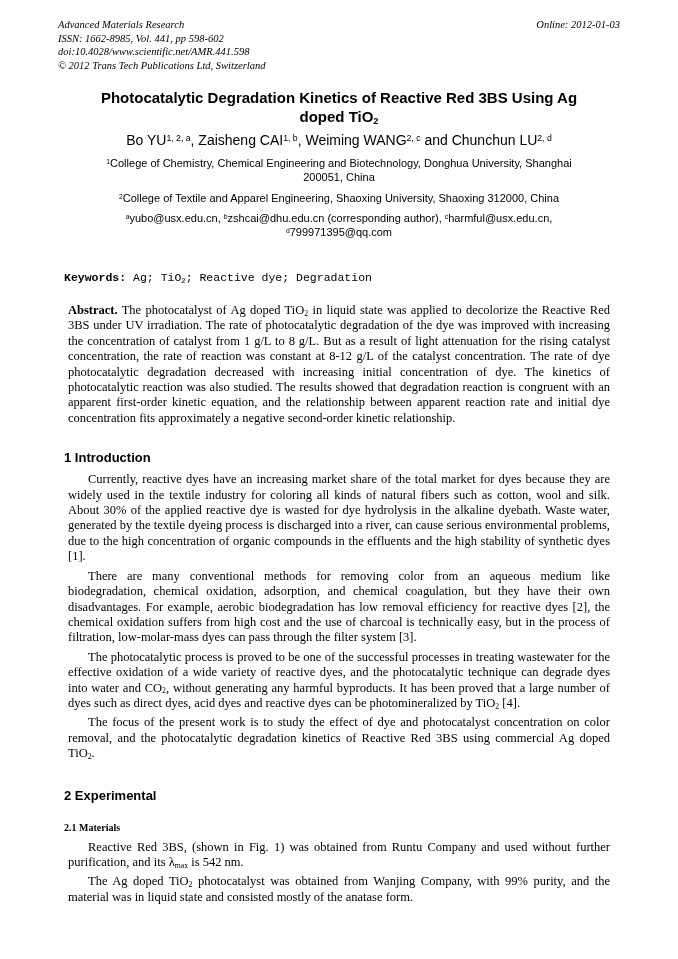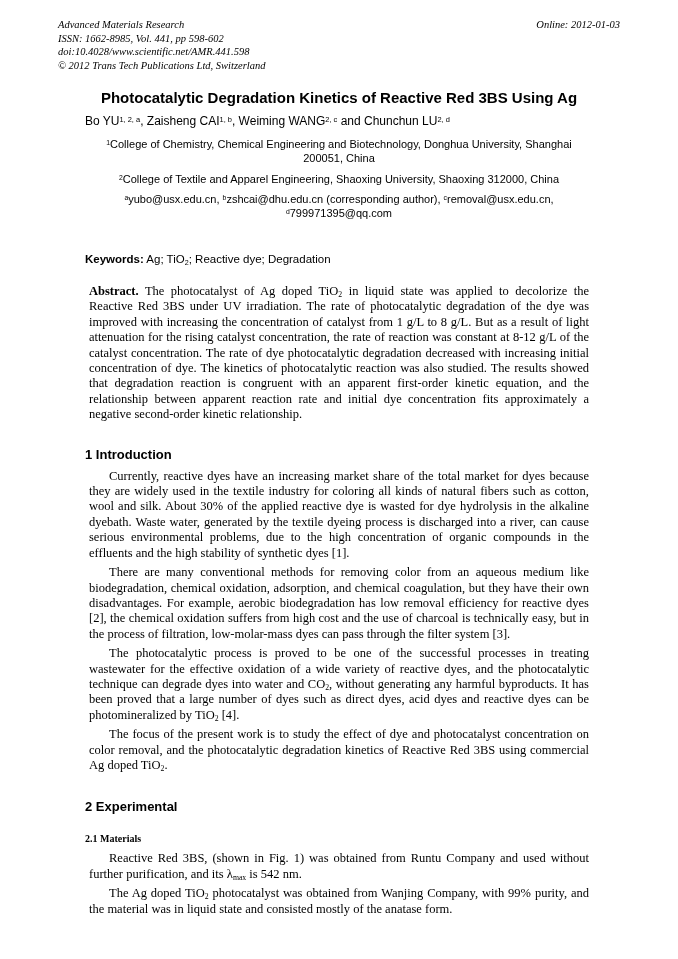--- a/index.html
+++ b/index.html
@@ -23,51 +23,51 @@
     display: flex;
     justify-content: space-between;
     align-items: flex-start;
     padding: 18px 58px 0 58px;
     font-family: "Liberation Serif", serif;
     font-style: italic;
     font-size: 10.5px;
     line-height: 13.5px;
   }
   .content {
-    padding: 0 85px;
+    padding: 0 64px;
   }
   .title {
     margin: 16px 0 0 0;
     text-align: center;
     font-family: "Liberation Sans", sans-serif;
     font-weight: bold;
     font-size: 15px;
     line-height: 19px;
   }
   .title-line { display: block; }
   .authors {
     margin-top: 5px;
-    text-align: left;
+    text-align: center;
     font-family: "Liberation Sans", sans-serif;
-    font-size: 12px;
+    font-size: 14px;
     line-height: 18px;
   }
   .affil {
     margin: 7px auto 0 auto;
     text-align: center;
     font-family: "Liberation Sans", sans-serif;
     font-size: 11px;
     line-height: 14px;
   }
   .affil1 { max-width: 500px; }
   .affil2 { max-width: 540px; }
   .emails { margin-top: 6px; max-width: 470px; }
   .keywords {
     margin-top: 32px;
-    font-family: Liberation Sans, sans-serif;
+    font-family: Liberation Mono, monospace;
     font-size: 11.5px;
     line-height: 14px;
     text-align: left;
   }
   .para {
     margin: 4px;
     text-align: justify;
     font-size: 12.5px;
     line-height: 15.4px;
     text-indent: 20px;
@@ -113,27 +113,28 @@
       <div>doi:10.4028/www.scientific.net/AMR.441.598</div>
       <div>© 2012 Trans Tech Publications Ltd, Switzerland</div>
     </div>
     <div class="header-right">Online: 2012-01-03</div>
   </div>
 
   <div class="content">
 
     <h1 class="title">
       <span class="title-line">Photocatalytic Degradation Kinetics of Reactive Red 3BS Using Ag</span>
+      <span class="title-line"><span>doped TiO</span><span class="run-sub">2</span></span>
     </h1>
 
     <div class="authors"><span>Bo YU</span><span class="run-sup">1, 2, a</span><span>, Zaisheng CAI</span><span class="run-sup">1, b</span><span>, Weiming WANG</span><span class="run-sup">2, c</span><span> and Chunchun LU</span><span class="run-sup">2, d</span></div>
 
     <div class="affil affil1"><span class="run-sup">1</span><span>College of Chemistry, Chemical Engineering and Biotechnology, Donghua University, Shanghai 200051, China</span></div>
     <div class="affil affil2"><span class="run-sup">2</span><span>College of Textile and Apparel Engineering, Shaoxing University, Shaoxing 312000, China</span></div>
-    <div class="affil emails"><span class="run-sup">a</span><span>yubo@usx.edu.cn, </span><span class="run-sup">b</span><span>zshcai@dhu.edu.cn (corresponding author), </span><span class="run-sup">c</span><span>removal@usx.edu.cn, </span><span class="run-sup">d</span><span>799971395@qq.com</span></div>
+    <div class="affil emails"><span class="run-sup">a</span><span>yubo@usx.edu.cn, </span><span class="run-sup">b</span><span>zshcai@dhu.edu.cn (corresponding author), </span><span class="run-sup">c</span><span>harmful@usx.edu.cn, </span><span class="run-sup">d</span><span>799971395@qq.com</span></div>
 
     <div class="keywords"><span class="run-b">Keywords:</span><span> Ag; TiO</span><span class="run-sub">2</span><span>; Reactive dye; Degradation</span></div>
 
     <p class="para abstract"><span class="run-b">Abstract.</span><span> The photocatalyst of Ag doped TiO</span><span class="run-sub">2</span><span> in liquid state was applied to decolorize the Reactive Red 3BS under UV irradiation. The rate of photocatalytic degradation of the dye was improved with increasing the concentration of catalyst from 1 g/L to 8 g/L. But as a result of light attenuation for the rising catalyst concentration, the rate of reaction was constant at 8-12 g/L of the catalyst concentration. The rate of dye photocatalytic degradation decreased with increasing initial concentration of dye. The kinetics of photocatalytic reaction was also studied. The results showed that degradation reaction is congruent with an apparent first-order kinetic equation, and the relationship between apparent reaction rate and initial dye concentration fits approximately a negative second-order kinetic relationship.</span></p>
 
     <h2 class="sec-h">1 Introduction</h2>
     <p class="para">Currently, reactive dyes have an increasing market share of the total market for dyes because they are widely used in the textile industry for coloring all kinds of natural fibers such as cotton, wool and silk. About 30% of the applied reactive dye is wasted for dye hydrolysis in the alkaline dyebath. Waste water, generated by the textile dyeing process is discharged into a river, can cause serious environmental problems, due to the high concentration of organic compounds in the effluents and the high stability of synthetic dyes [1].</p>
     <p class="para">There are many conventional methods for removing color from an aqueous medium like biodegradation, chemical oxidation, adsorption, and chemical coagulation, but they have their own disadvantages. For example, aerobic biodegradation has low removal efficiency for reactive dyes [2], the chemical oxidation suffers from high cost and the use of charcoal is technically easy, but in the process of filtration, low-molar-mass dyes can pass through the filter system [3].</p>
     <p class="para"><span>The photocatalytic process is proved to be one of the successful processes in treating wastewater for the effective oxidation of a wide variety of reactive dyes, and the photocatalytic technique can degrade dyes into water and CO</span><span class="run-sub">2</span><span>, without generating any harmful byproducts. It has been proved that a large number of dyes such as direct dyes, acid dyes and reactive dyes can be photomineralized by TiO</span><span class="run-sub">2</span><span> [4].</span></p>
     <p class="para"><span>The focus of the present work is to study the effect of dye and photocatalyst concentration on color removal, and the photocatalytic degradation kinetics of Reactive Red 3BS using commercial Ag doped TiO</span><span class="run-sub">2</span><span>.</span></p>

